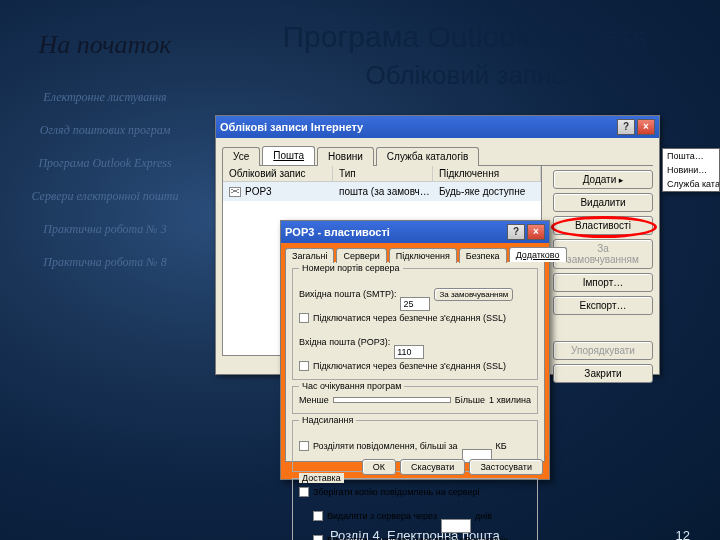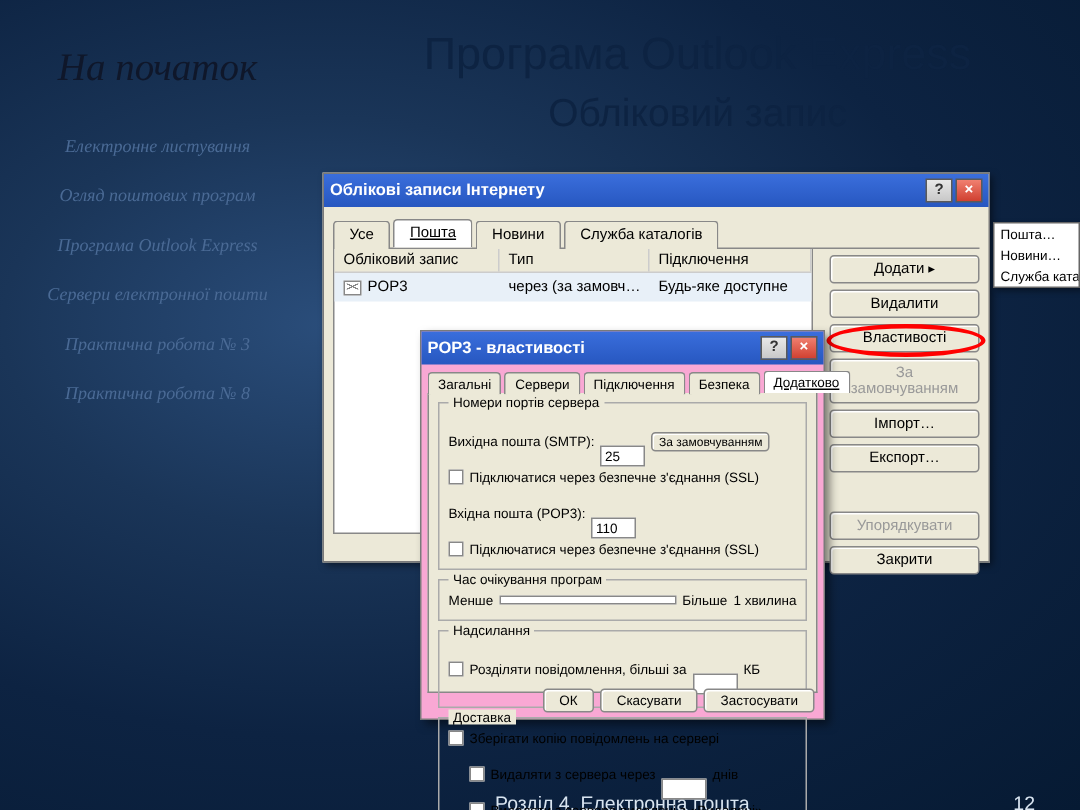--- a/index.html
+++ b/index.html
@@ -105,21 +105,21 @@
     position:absolute; left:662px; top:148px; width:58px;
     background:#fff; border:1px solid #666; font-size:9px;
     box-shadow:2px 2px 4px rgba(0,0,0,0.4);
     z-index:5;
   }
   .dropdown div { padding:2px 4px; cursor:pointer; white-space:nowrap; overflow:hidden; }
 
   
   .dlg2 {
     position:absolute; left:280px; top:220px; width:270px; height:260px;
-    background:#f9a8d4; border:1px solid #7a7a7a;
+    background:#f97316; border:1px solid #7a7a7a;
     box-shadow:3px 3px 6px rgba(0,0,0,0.5);
     z-index:10;
   }
   .dlg2-body { padding:4px; height:calc(100% - 22px); position:relative; }
   .tabs2 { display:flex; font-size:9px; }
   .tabs2 .tab { padding:2px 6px; font-size:9px; }
   .panel {
     background:#ece9d8; border:1px solid #888; border-top:none;
     height:200px; padding:6px; font-size:9px;
   }
@@ -183,21 +183,21 @@
     </div>
     <div class="accounts-pane">
       <div class="col-headers">
         <span style="width:110px">Обліковий запис</span>
         <span style="width:100px">Тип</span>
         <span style="flex:1">Підключення</span>
       </div>
       <div class="account-row">
         <span class="ico"></span>
         <span style="width:94px">POP3</span>
-        <span style="width:100px">через (за замовч…</span>
+        <span style="width:100px">пошта (за замовч…</span>
         <span>Будь-яке доступне</span>
       </div>
     </div>
     <div class="right-buttons">
       <div class="btn arrow">Додати</div>
       <div class="btn">Видалити</div>
       <div class="btn">Властивості</div>
       <div class="btn disabled">За замовчуванням</div>
       <div class="btn">Імпорт…</div>
       <div class="btn">Експорт…</div>

